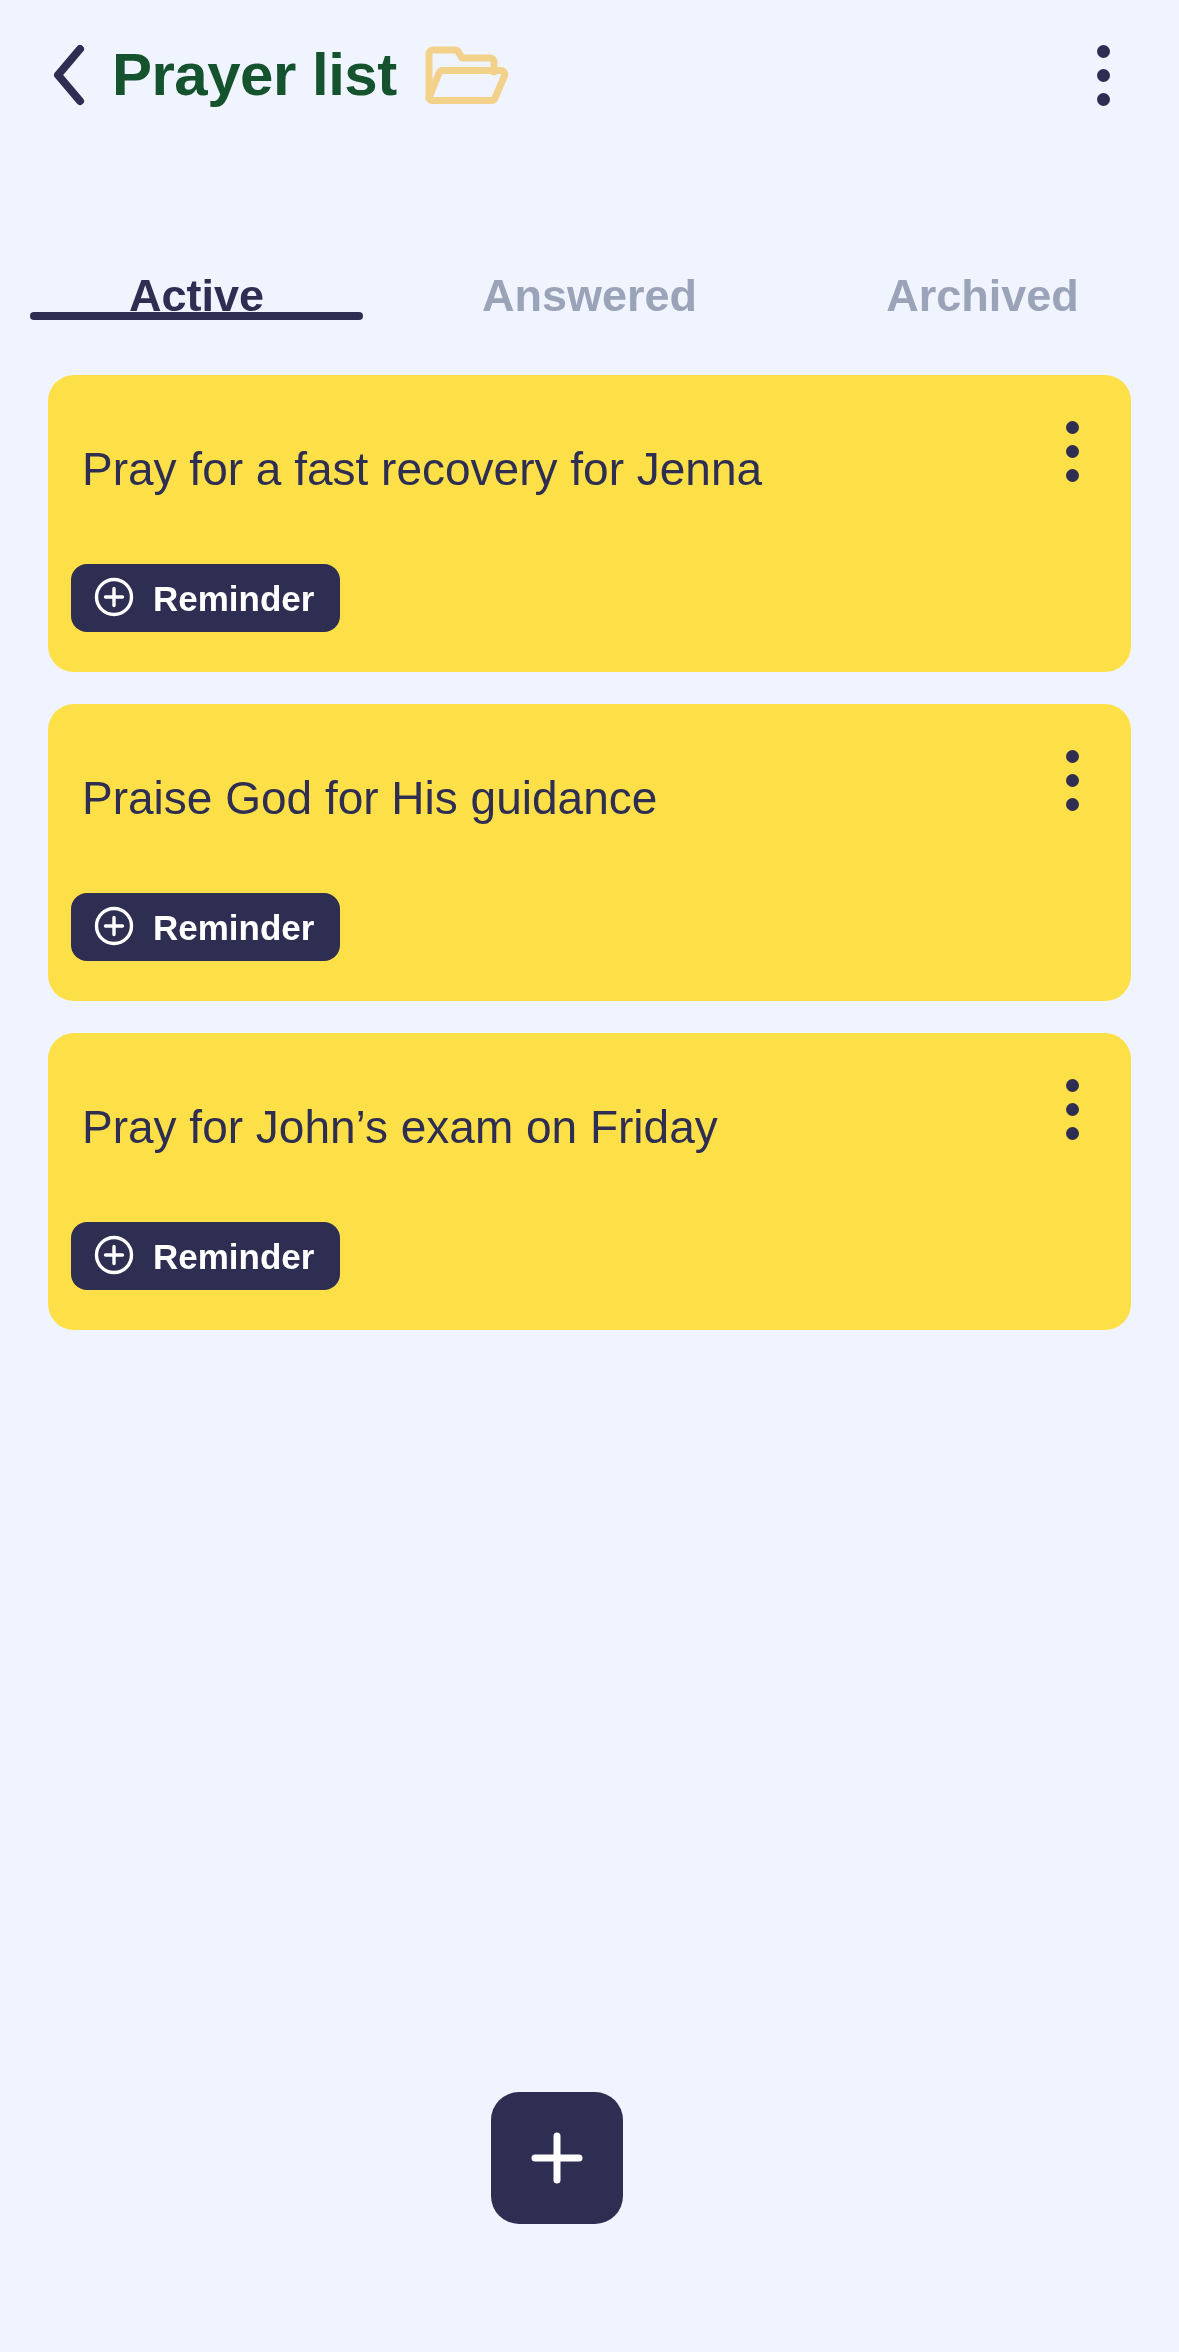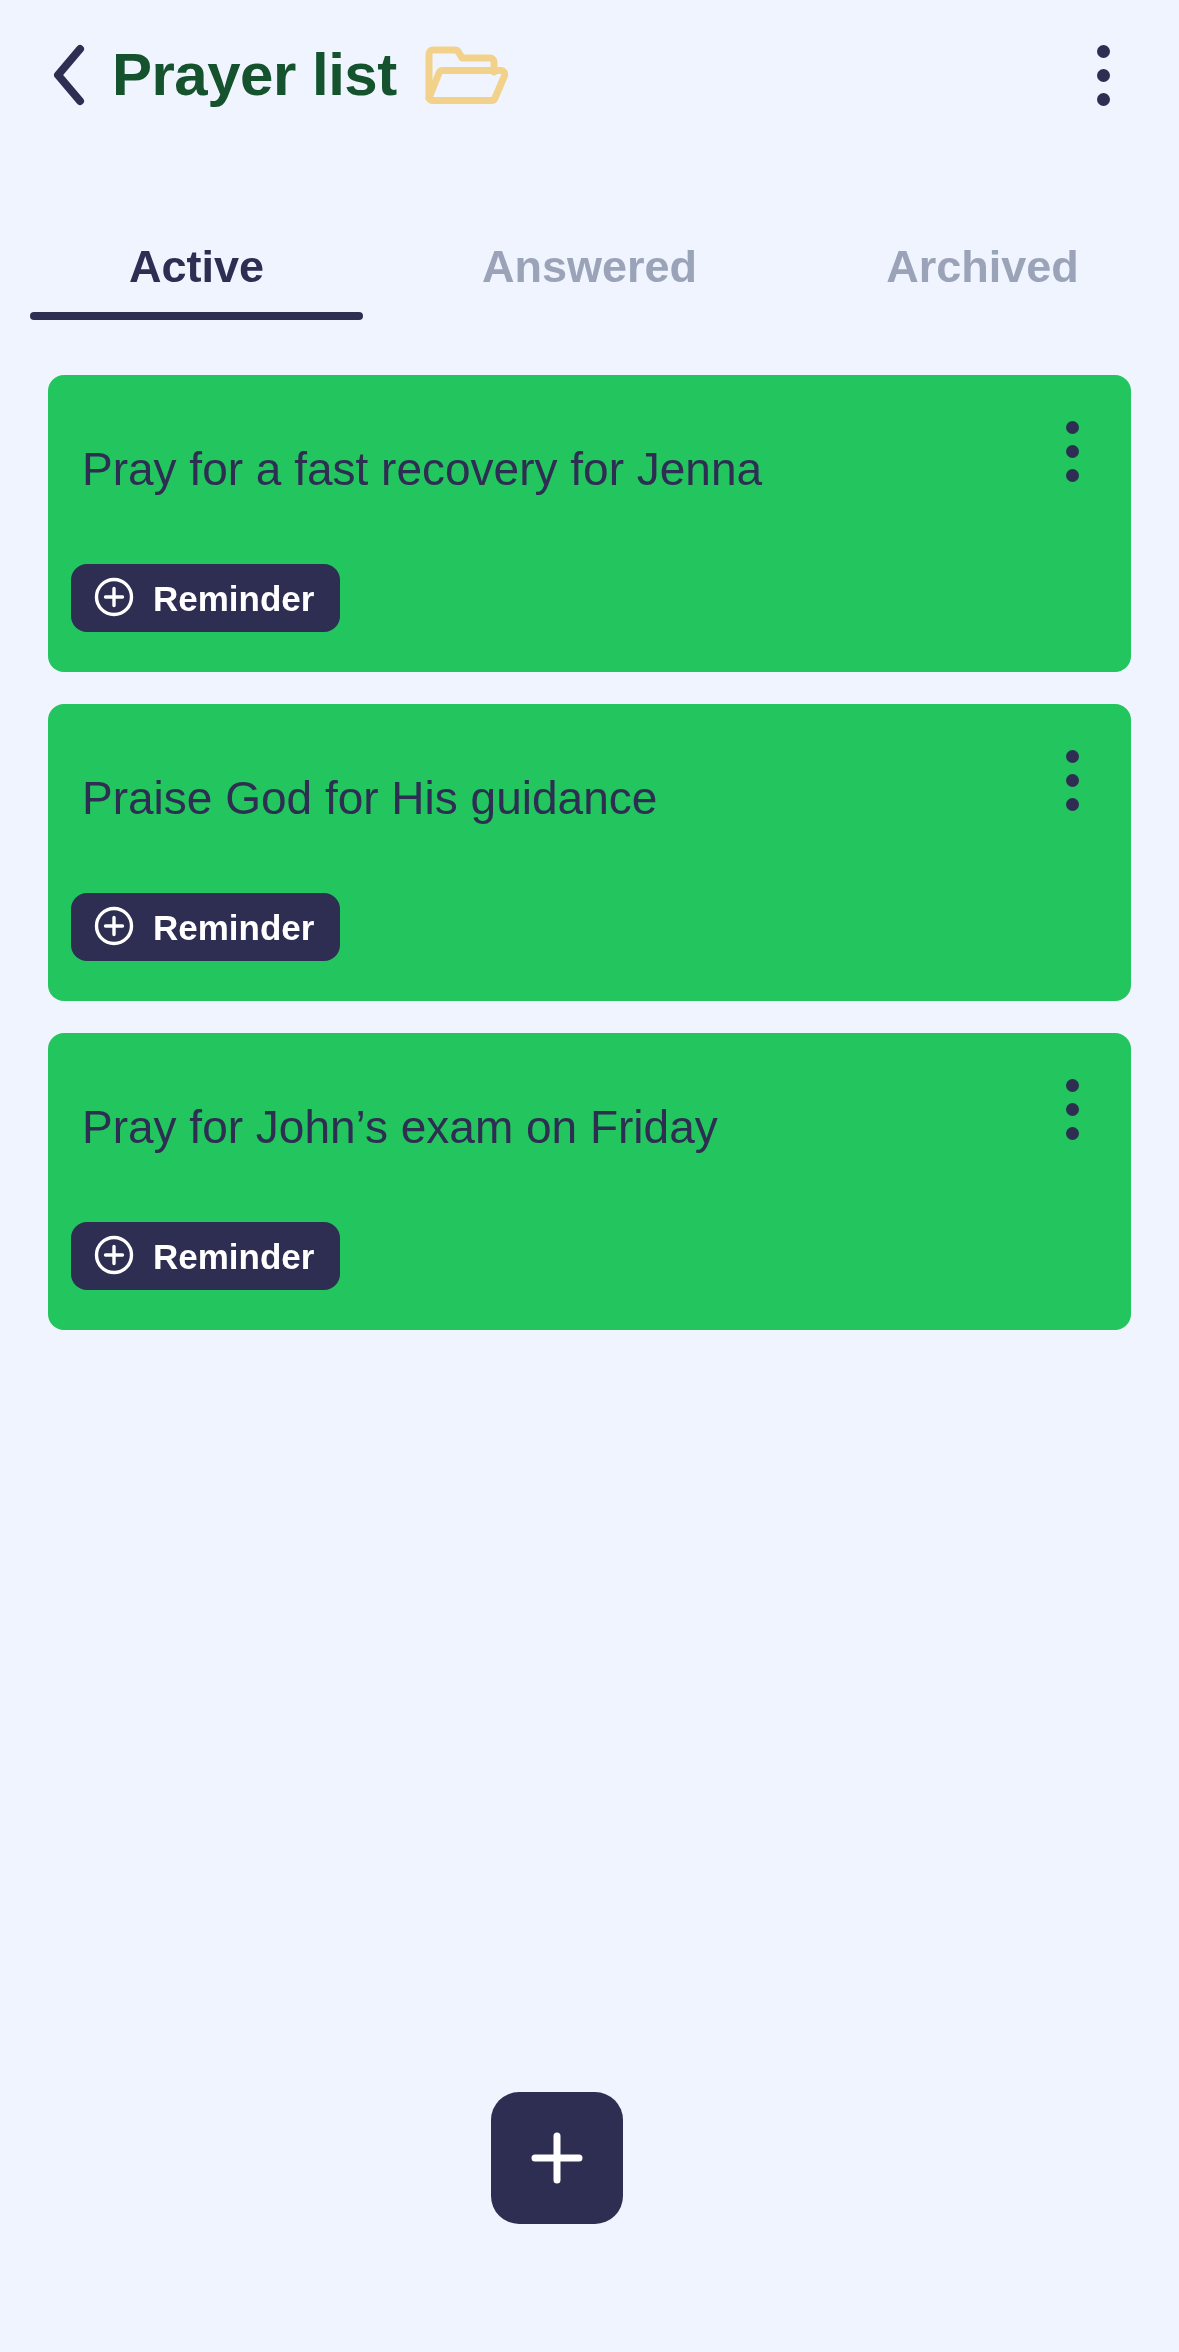--- a/index.html
+++ b/index.html
@@ -78,21 +78,21 @@
     position:absolute;
     top:208px; left:0;
     width:1179px;
     height:112px;
     display:flex;
   }
   .tab {
     flex:1 1 0;
     position:relative;
     display:flex;
-    align-items:center;
+    align-items:flex-end;
     justify-content:center;
     padding-top:6px;
     cursor:pointer;
   }
   .tab-label {
     font-size:45px;
     font-weight:bold;
     line-height:1.1;
     color:#9BA3B8;
     white-space:nowrap;
@@ -111,22 +111,22 @@
   .card-list {
     position:absolute;
     top:375px; left:48px;
     width:1083px;
   }
 
   .card {
     position:relative;
     width:1083px;
     height:297px;
-    background:#22c55e;
-    border-radius:16px;
+    background:#fde047;
+    border-radius:26px;
     margin-bottom:32px;
   }
 
   .card-text {
     position:absolute;
     top:66px; left:34px;
     width:900px;
     font-size:46px;
     line-height:1.25;
     color:#2E2D52;

